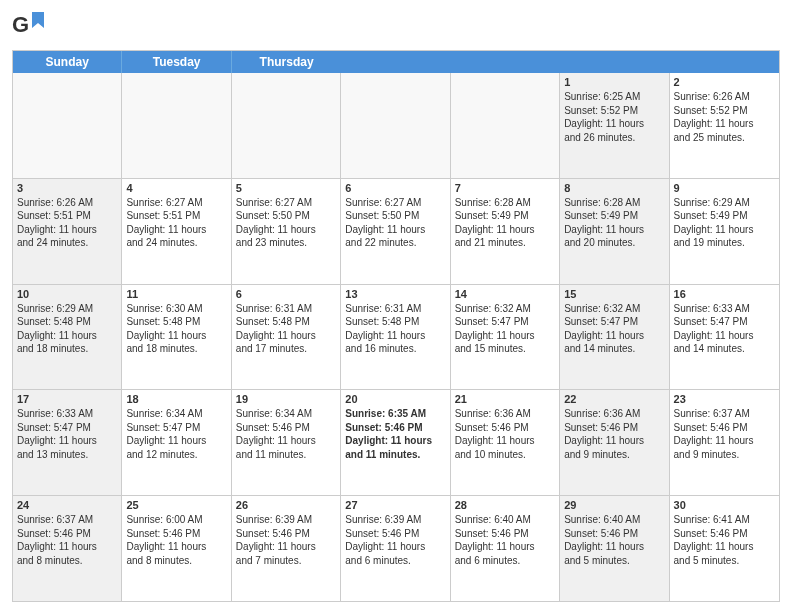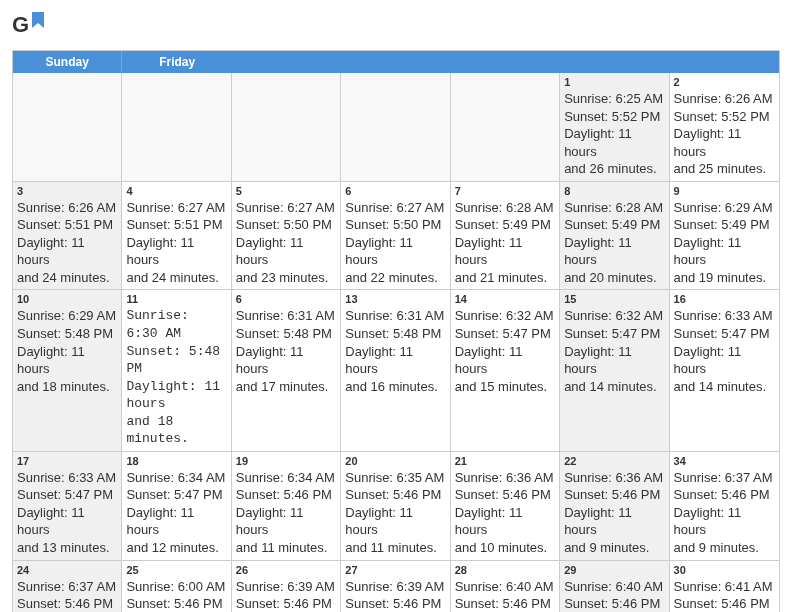--- a/index.html
+++ b/index.html
@@ -87,21 +87,21 @@
     }
     .cal-cell:last-child { border-right: none; }
     .cal-cell.empty { background: #f8f8f8; }
     .cal-cell.shaded { background: #f0f0f0; }
     .day-num {
       font-weight: bold;
       font-size: 11px;
       margin-bottom: 2px;
     }
     .day-info {
-      font-size: 13px;
+      font-size: 10px;
       color: #333;
       line-height: 1.35;
     }
   </style>
 </head>
 <body>
 
 <div class="page">
   <div class="header">
     <div class="logo">
@@ -119,21 +119,22 @@
     </div>
     <div class="title-section">
       <div class="month-title"></div>
       <div class="subtitle"></div>
     </div>
   </div>
 
   <div class="calendar">
     <div class="cal-header" id="cal-header">
         <div class="cal-header-cell">Sunday</div>
-        <div class="cal-header-cell">Friday</div>
+        <div class="cal-header-cell">Tuesday</div>
+        <div class="cal-header-cell">Thursday</div>
       </div>
     <div class="cal-body" id="cal-body">
         <div class="cal-row">
           <div class="cal-cell empty"></div>
           <div class="cal-cell empty"></div>
           <div class="cal-cell empty"></div>
           <div class="cal-cell empty"></div>
           <div class="cal-cell empty"></div>
           <div class="cal-cell shaded">
             <div class="day-num">1</div>
@@ -204,21 +205,21 @@
         <div class="cal-row">
           <div class="cal-cell shaded">
             <div class="day-num">10</div>
             <div class="day-info" style="white-space: pre-line;">Sunrise: 6:29 AM
 Sunset: 5:48 PM
 Daylight: 11 hours
 and 18 minutes.</div>
           </div>
           <div class="cal-cell">
             <div class="day-num">11</div>
-            <div class="day-info" style="white-space: pre-line; font-family: Liberation Mono, monospace;">Sunrise: 6:30 AM
+            <div class="day-info" style="white-space: pre-line;">Sunrise: 6:30 AM
 Sunset: 5:48 PM
 Daylight: 11 hours
 and 18 minutes.</div>
           </div>
           <div class="cal-cell">
             <div class="day-num">6</div>
             <div class="day-info" style="white-space: pre-line;">Sunrise: 6:31 AM
 Sunset: 5:48 PM
 Daylight: 11 hours
 and 17 minutes.</div>
@@ -269,41 +270,41 @@
           </div>
           <div class="cal-cell">
             <div class="day-num">19</div>
             <div class="day-info" style="white-space: pre-line;">Sunrise: 6:34 AM
 Sunset: 5:46 PM
 Daylight: 11 hours
 and 11 minutes.</div>
           </div>
           <div class="cal-cell">
             <div class="day-num">20</div>
-            <div class="day-info" style="white-space: pre-line;">Sunrise: 6:35 AM
+            <div class="day-info" style="white-space: pre-line; font-weight: bold;">Sunrise: 6:35 AM
 Sunset: 5:46 PM
 Daylight: 11 hours
 and 11 minutes.</div>
           </div>
           <div class="cal-cell">
             <div class="day-num">21</div>
             <div class="day-info" style="white-space: pre-line;">Sunrise: 6:36 AM
 Sunset: 5:46 PM
 Daylight: 11 hours
 and 10 minutes.</div>
           </div>
           <div class="cal-cell shaded">
             <div class="day-num">22</div>
             <div class="day-info" style="white-space: pre-line;">Sunrise: 6:36 AM
 Sunset: 5:46 PM
 Daylight: 11 hours
 and 9 minutes.</div>
           </div>
           <div class="cal-cell">
-            <div class="day-num">34</div>
+            <div class="day-num">23</div>
             <div class="day-info" style="white-space: pre-line;">Sunrise: 6:37 AM
 Sunset: 5:46 PM
 Daylight: 11 hours
 and 9 minutes.</div>
           </div>
         </div>
         <div class="cal-row">
           <div class="cal-cell shaded">
             <div class="day-num">24</div>
             <div class="day-info" style="white-space: pre-line;">Sunrise: 6:37 AM

